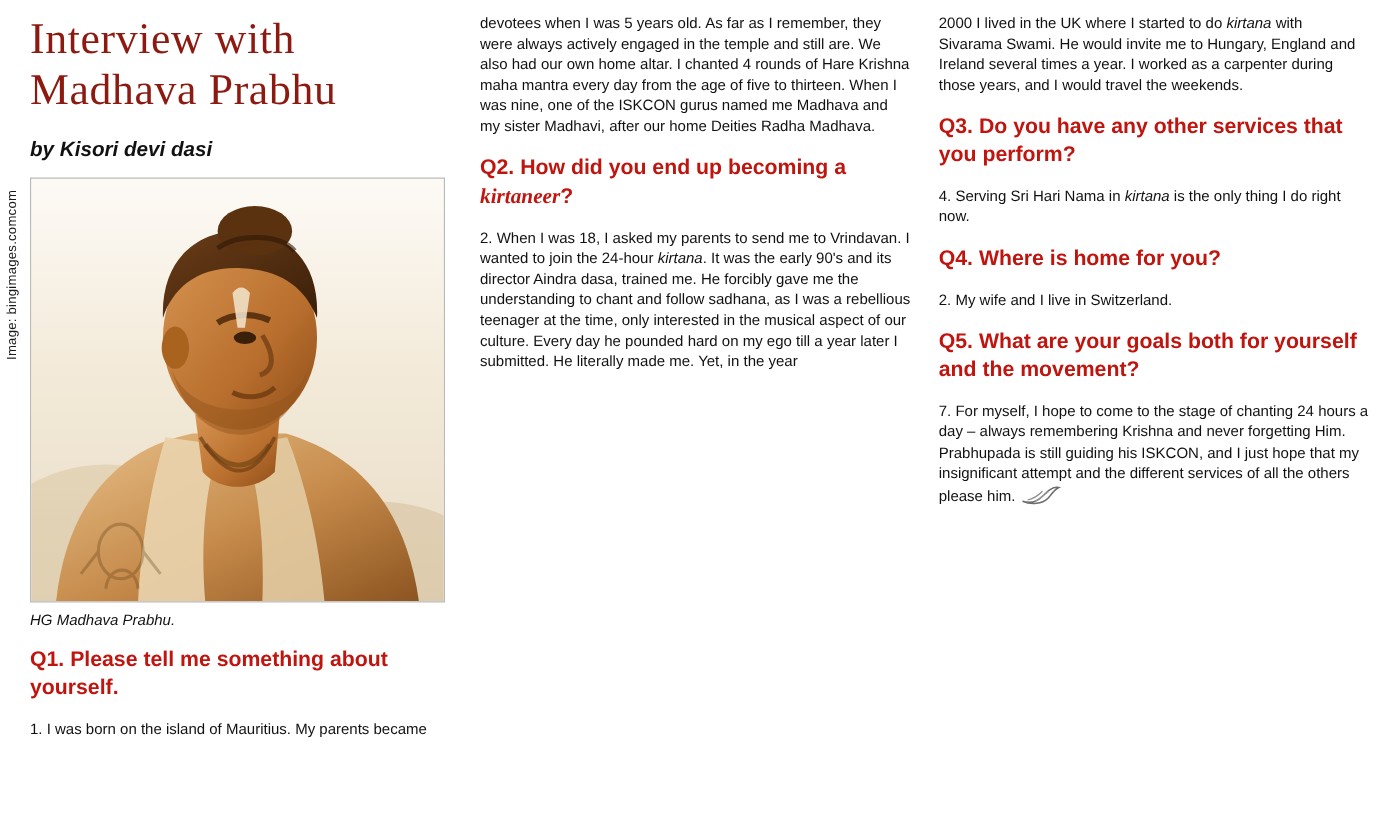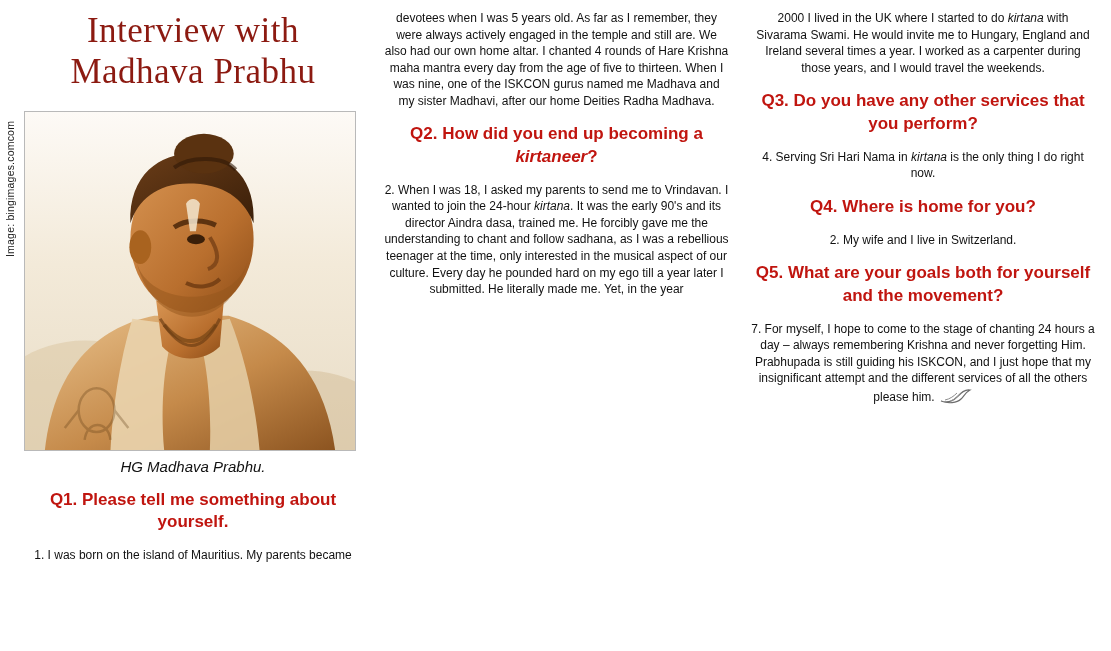--- a/index.html
+++ b/index.html
@@ -18,21 +18,20 @@
     position: relative;
     width: 1111px;
     height: 651px;
     box-sizing: border-box;
     padding: 10px 16px 8px 24px;
     display: flex;
     gap: 0px;
   }
   .col {
     box-sizing: border-box;
-    text-align: center;
   }
   .col-left {
     width: 360px;
     padding-right: 22px;
     position: relative;
   }
   .col-mid {
     width: 368px;
     padding-right: 22px;
   }
@@ -85,61 +84,62 @@
     box-sizing: border-box;
     position: relative;
     overflow: hidden;
     background: linear-gradient(180deg, #fdfbf8 0%, #f7f1e8 40%, #efe6d8 100%);
   }
   .photo .portrait {
     position: absolute;
     left: 0; right: 0; top: 0; bottom: 0;
   }
   .caption {
-    font-size: 15px;
+    font-size: 12px;
     font-style: italic;
     margin: 7px 0 14px 0;
     color: #111;
   }
 
   
   p.body {
     font-size: 12px;
     line-height: 1.38;
     margin: 0 0 14px 0;
     color: #111;
   }
   p.body:last-child { margin-bottom: 0; }
   .q {
     color: #c0150f;
     font-weight: bold;
     font-size: 17px;
     line-height: 1.34;
     margin: 0 0 13px 0;
   }
-  .q em { font-style: italic; }
+  .q em { font-style: italic; font-family: Liberation Serif, serif; }
   em.it { font-style: italic; }
   .shell {
     display: inline-block;
     margin-left: 4px;
     vertical-align: -4px;
   }
 </style>
 </head>
 <body>
 
 <div class="page">
 
   <div class="col col-left">
 
     <h1 class="title">
       <span class="line">Interview with</span>
       <span class="line">Madhava Prabhu</span>
     </h1>
 
+    <div class="byline">by Kisori devi dasi</div>
 
     <div class="figure-wrap">
       <div class="credit">Image: bingimages.comcom</div>
       <div class="photo">
         <svg class="portrait" viewBox="0 0 332 340" preserveAspectRatio="xMidYMid slice">
           <defs>
             <linearGradient id="bg" x1="0" y1="0" x2="0" y2="1">
               <stop offset="0%" stop-color="#fdfaf6"></stop>
               <stop offset="45%" stop-color="#f3ead9"></stop>
               <stop offset="100%" stop-color="#e8dcc6"></stop>

